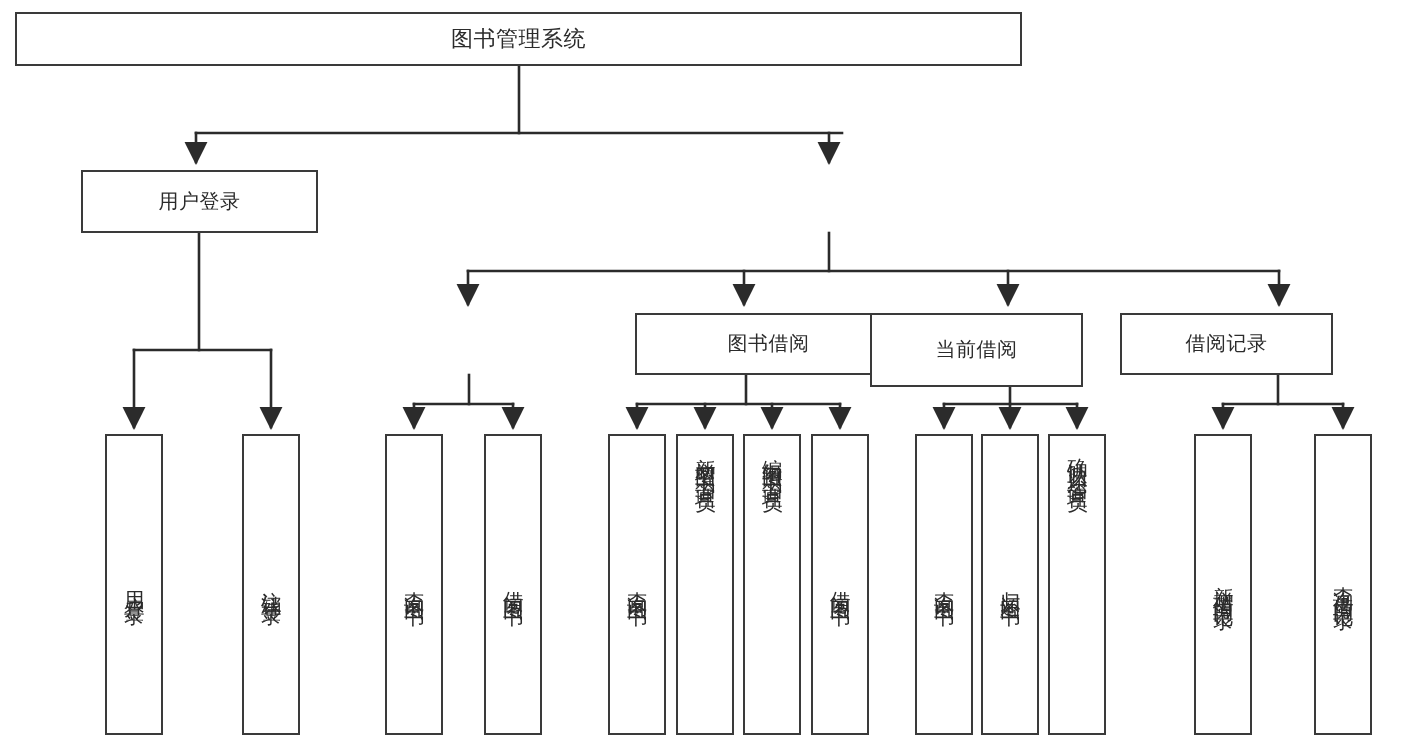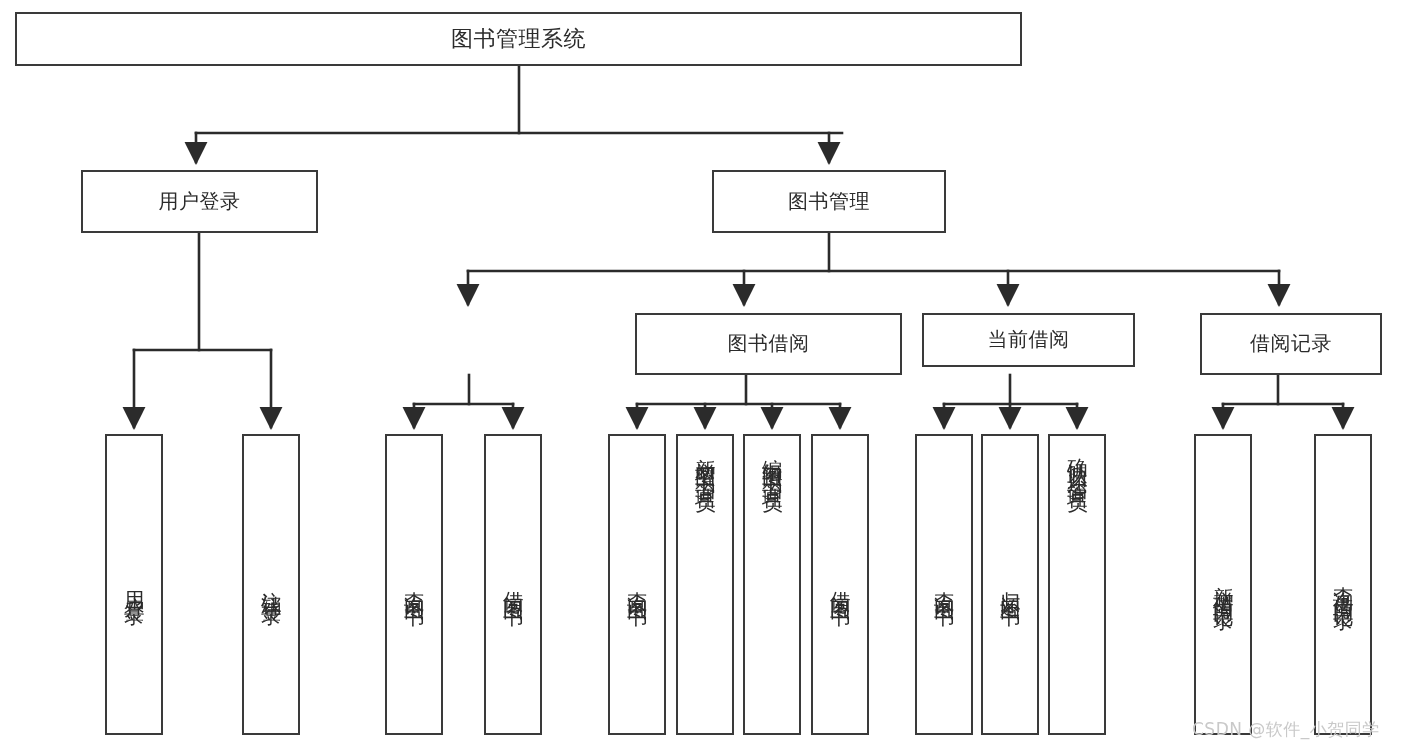--- a/index.html
+++ b/index.html
@@ -138,31 +138,28 @@
     </g>
   </svg>
 
   <div class="node horiz root" style="left:15px; top:12px; width:1007px; height:54px;">
     <span class="label">图书管理系统</span>
   </div>
 
   <div class="node horiz lvl2" style="left:81px; top:170px; width:237px; height:63px;">
     <span class="label">用户登录</span>
   </div>
-  <div class="node horiz lvl2" style="left:712px; top:170px; width:234px; height:63px;">
-    <span class="label">图书管理</span>
-  </div>
 
   <div class="node horiz lvl2" style="left:635px; top:313px; width:267px; height:62px;">
     <span class="label">图书借阅</span>
   </div>
-  <div class="node horiz lvl2" style="left:922px; top:313px; width:213px; height:54px;">
+  <div class="node horiz lvl2" style="left:870px; top:313px; width:213px; height:74px;">
     <span class="label">当前借阅</span>
   </div>
-  <div class="node horiz lvl2" style="left:1200px; top:313px; width:182px; height:62px;">
+  <div class="node horiz lvl2" style="left:1120px; top:313px; width:213px; height:62px;">
     <span class="label">借阅记录</span>
   </div>
 
   <div class="node vert centered" style="left:105px; top:434px; width:58px; height:301px;">
     <span class="label">用户登录</span>
   </div>
   <div class="node vert centered" style="left:242px; top:434px; width:58px; height:301px;">
     <span class="label">注销登录</span>
   </div>
 
@@ -196,15 +193,14 @@
     <span class="label">确认归还（管理员）</span>
   </div>
 
   <div class="node vert centered" style="left:1194px; top:434px; width:58px; height:301px;">
     <span class="label">新增借阅记录</span>
   </div>
   <div class="node vert centered" style="left:1314px; top:434px; width:58px; height:301px;">
     <span class="label">查询借阅记录</span>
   </div>
 
-  <div class="watermark" style="left:1192px; top:718px;">CSDN @软件_小贺同学</div>
 
 </div>
 
 </body></html>

